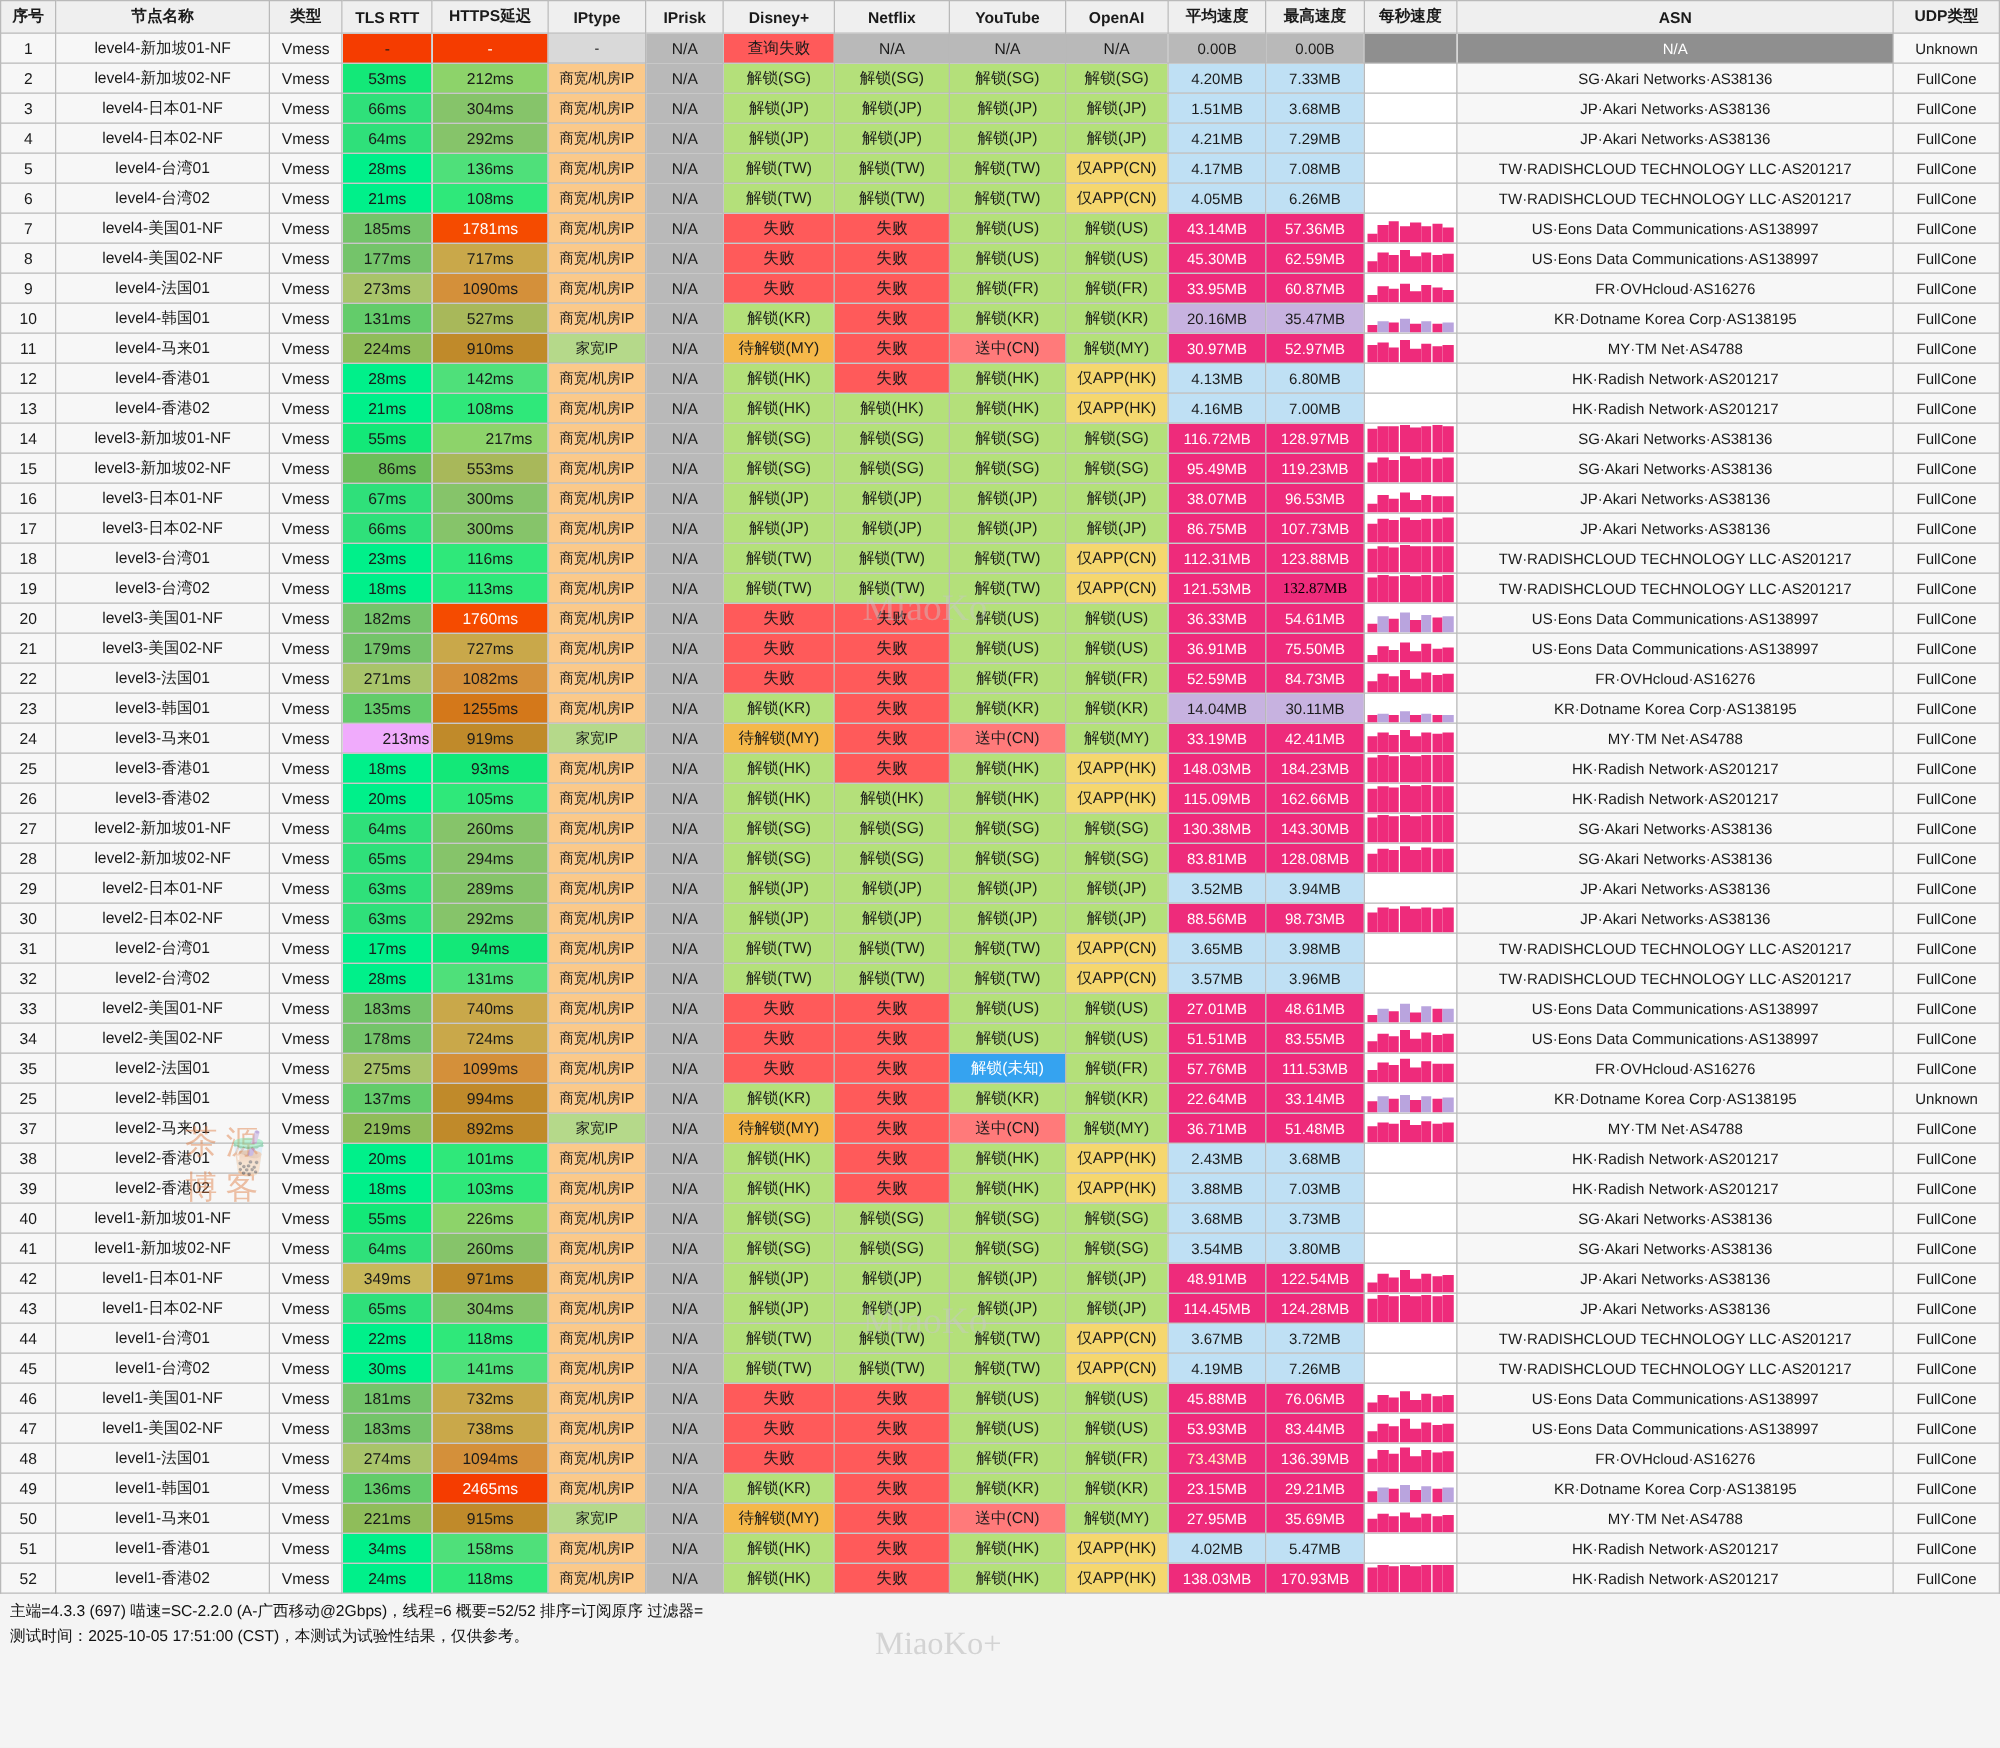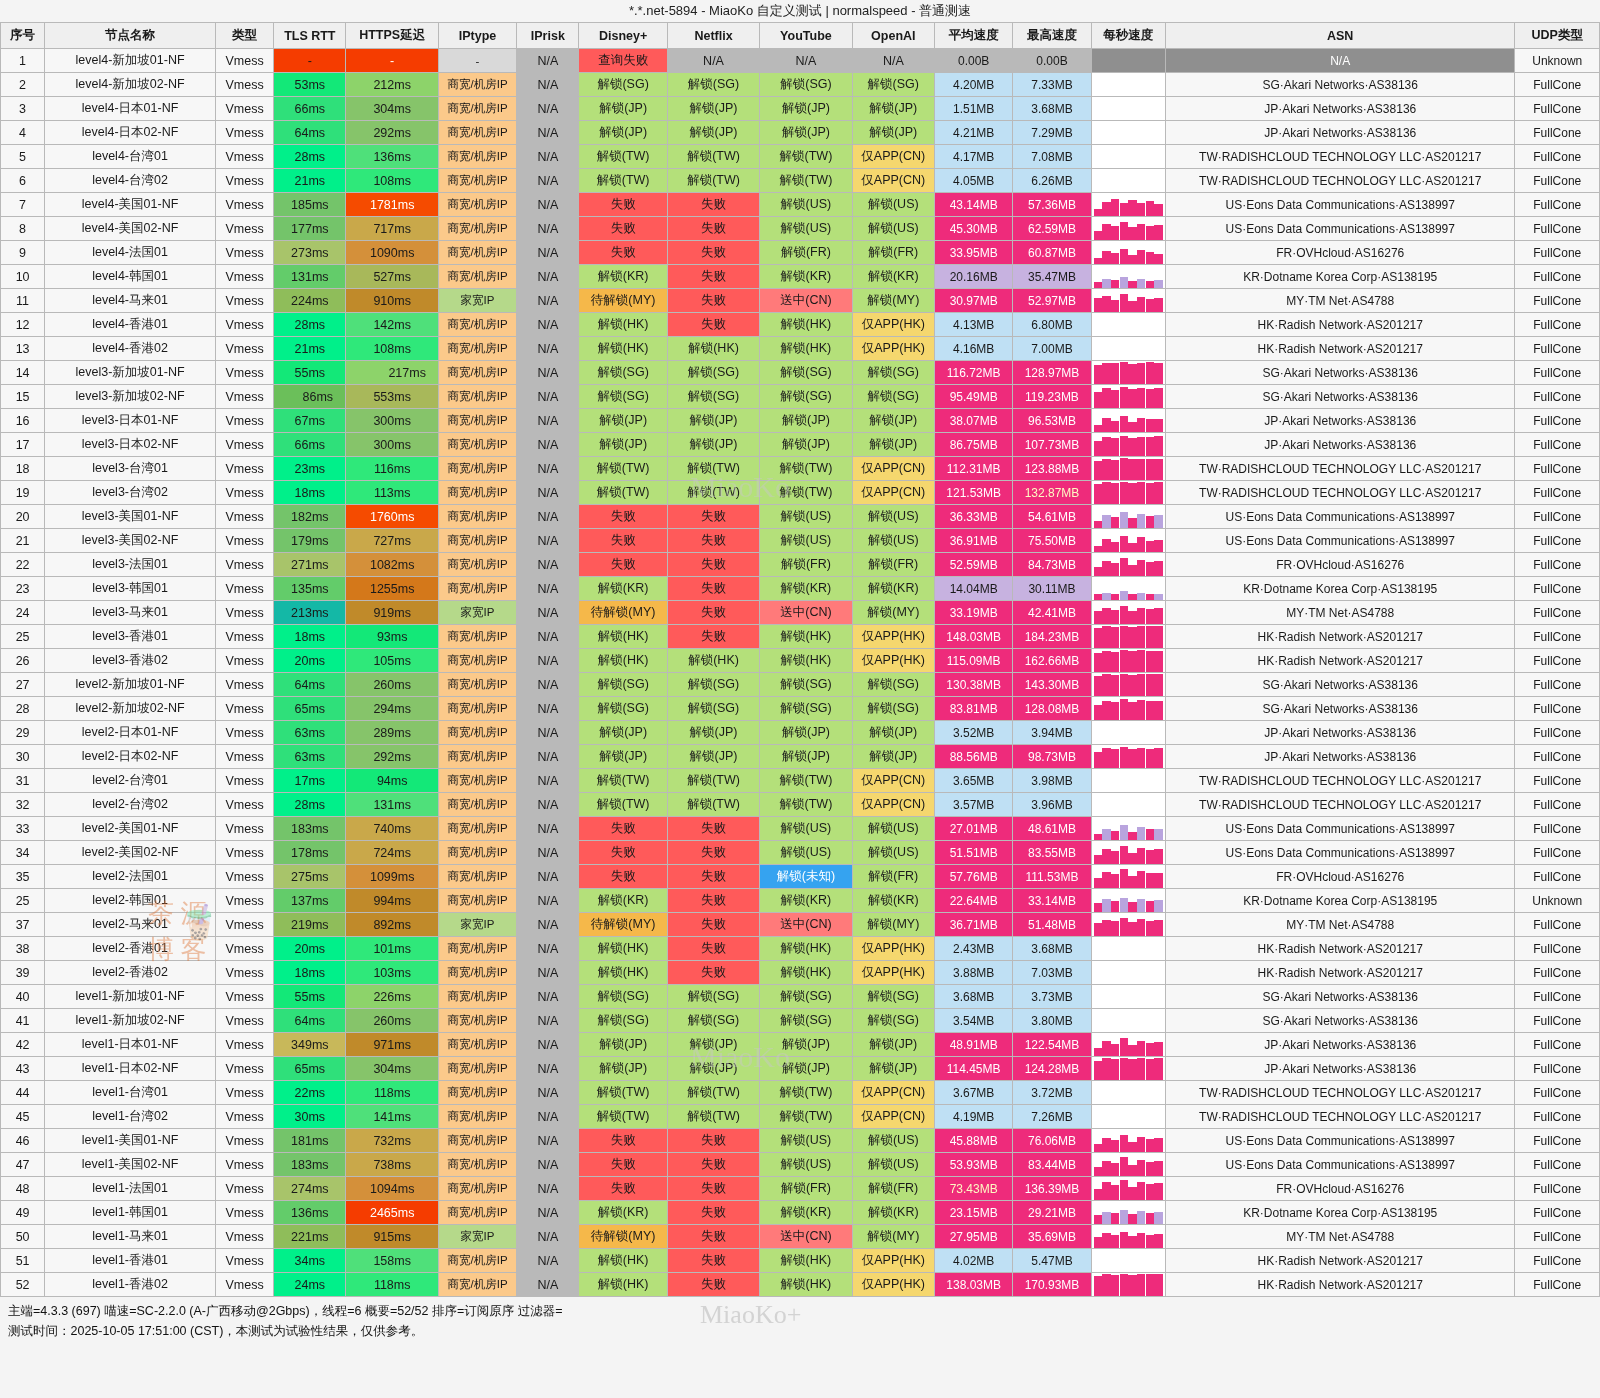--- a/index.html
+++ b/index.html
@@ -84,21 +84,20 @@
   .wm.boba { position: absolute; left: 178px; top: 902px; font-size: 34px; color: rgba(140,180,210,0.45); }
   .wm.big { left: 700px; top: 1300px; font-size: 26px; color: rgba(170,170,170,0.45); }
   .wm.mid { left: 690px; top: 470px; font-size: 30px; color: rgba(200,200,200,0.45); }
   .wm.mid2 { left: 690px; top: 1040px; font-size: 30px; color: rgba(200,200,200,0.45); }
 </style>
 </head>
 <body>
 
 <div id="app">
 
-  <div class="title-bar">*.*.net-5894 - MiaoKo 自定义测试 | normalspeed - 普通测速</div>
 
   <table class="grid">
     <colgroup>
       <col style="width:44px">
         <col style="width:170px">
         <col style="width:58px">
       <col style="width:72px">
         <col style="width:92px">
         <col style="width:78px">
       <col style="width:62px">
@@ -589,21 +588,21 @@
           <td class="type">Vmess</td>
           <td class="rtt" style="background: rgb(0, 240, 138);">18ms</td>
           <td class="https" style="background: rgb(47, 232, 122);">113ms</td>
           <td class="iptype" style="background: rgb(251, 201, 138);">商宽/机房IP</td>
           <td class="iprisk">N/A</td>
           <td style="background: rgb(180, 224, 122);">解锁(TW)</td>
           <td style="background: rgb(180, 224, 122);">解锁(TW)</td>
           <td style="background: rgb(180, 224, 122);">解锁(TW)</td>
           <td style="background: rgb(245, 215, 110);">仅APP(CN)</td>
           <td class="speed-avg" style="background: rgb(238, 43, 123); color: rgb(255, 255, 255);">121.53MB</td>
-          <td class="speed-max" style="background: rgb(238, 43, 123); color: #fef9c3;">132.87MB</td>
+          <td class="speed-max" style="background: rgb(238, 43, 123); color: #000000; font-family: Liberation Serif, serif;">132.87MB</td>
           <td class="bar">
             <div class="barwrap">
               <i style="left: 0%; width: 12%; height: 19.36px;"></i>
               <i style="left: 12.5%; width: 12%; height: 21.12px;"></i>
               <i style="left: 25%; width: 12%; height: 20.24px;"></i>
               <i style="left: 37.5%; width: 12%; height: 21.56px;"></i>
               <i style="left: 50%; width: 12%; height: 20.68px;"></i>
               <i style="left: 62.5%; width: 12%; height: 21.34px;"></i>
               <i style="left: 75%; width: 12%; height: 20.9px;"></i>
               <i style="left: 87.5%; width: 12%; height: 21.12px;"></i>
@@ -725,21 +724,21 @@
               <i class="b2" style="left: 87.5%; width: 12%; height: 6px;"></i>
             </div>
           </td>
           <td class="asn">KR·Dotname Korea Corp·AS138195</td>
           <td class="udp">FullCone</td>
         </tr>
         <tr>
           <td class="idx">24</td>
           <td class="node">level3-马来01</td>
           <td class="type">Vmess</td>
-          <td class="rtt" style="background: #14b8a6;">213ms</td>
+          <td class="rtt" style="background: #f0abfc; text-align: right;">213ms</td>
           <td class="https" style="background: rgb(192, 138, 42);">919ms</td>
           <td class="iptype" style="background: rgb(181, 217, 138);">家宽IP</td>
           <td class="iprisk">N/A</td>
           <td style="background: rgb(245, 184, 74);">待解锁(MY)</td>
           <td style="background: rgb(255, 90, 90);">失败</td>
           <td style="background: rgb(255, 122, 122);">送中(CN)</td>
           <td style="background: rgb(180, 224, 122);">解锁(MY)</td>
           <td class="speed-avg" style="background: rgb(238, 43, 123); color: rgb(255, 255, 255);">33.19MB</td>
           <td class="speed-max" style="background: rgb(238, 43, 123); color: rgb(255, 255, 255);">42.41MB</td>
           <td class="bar">

